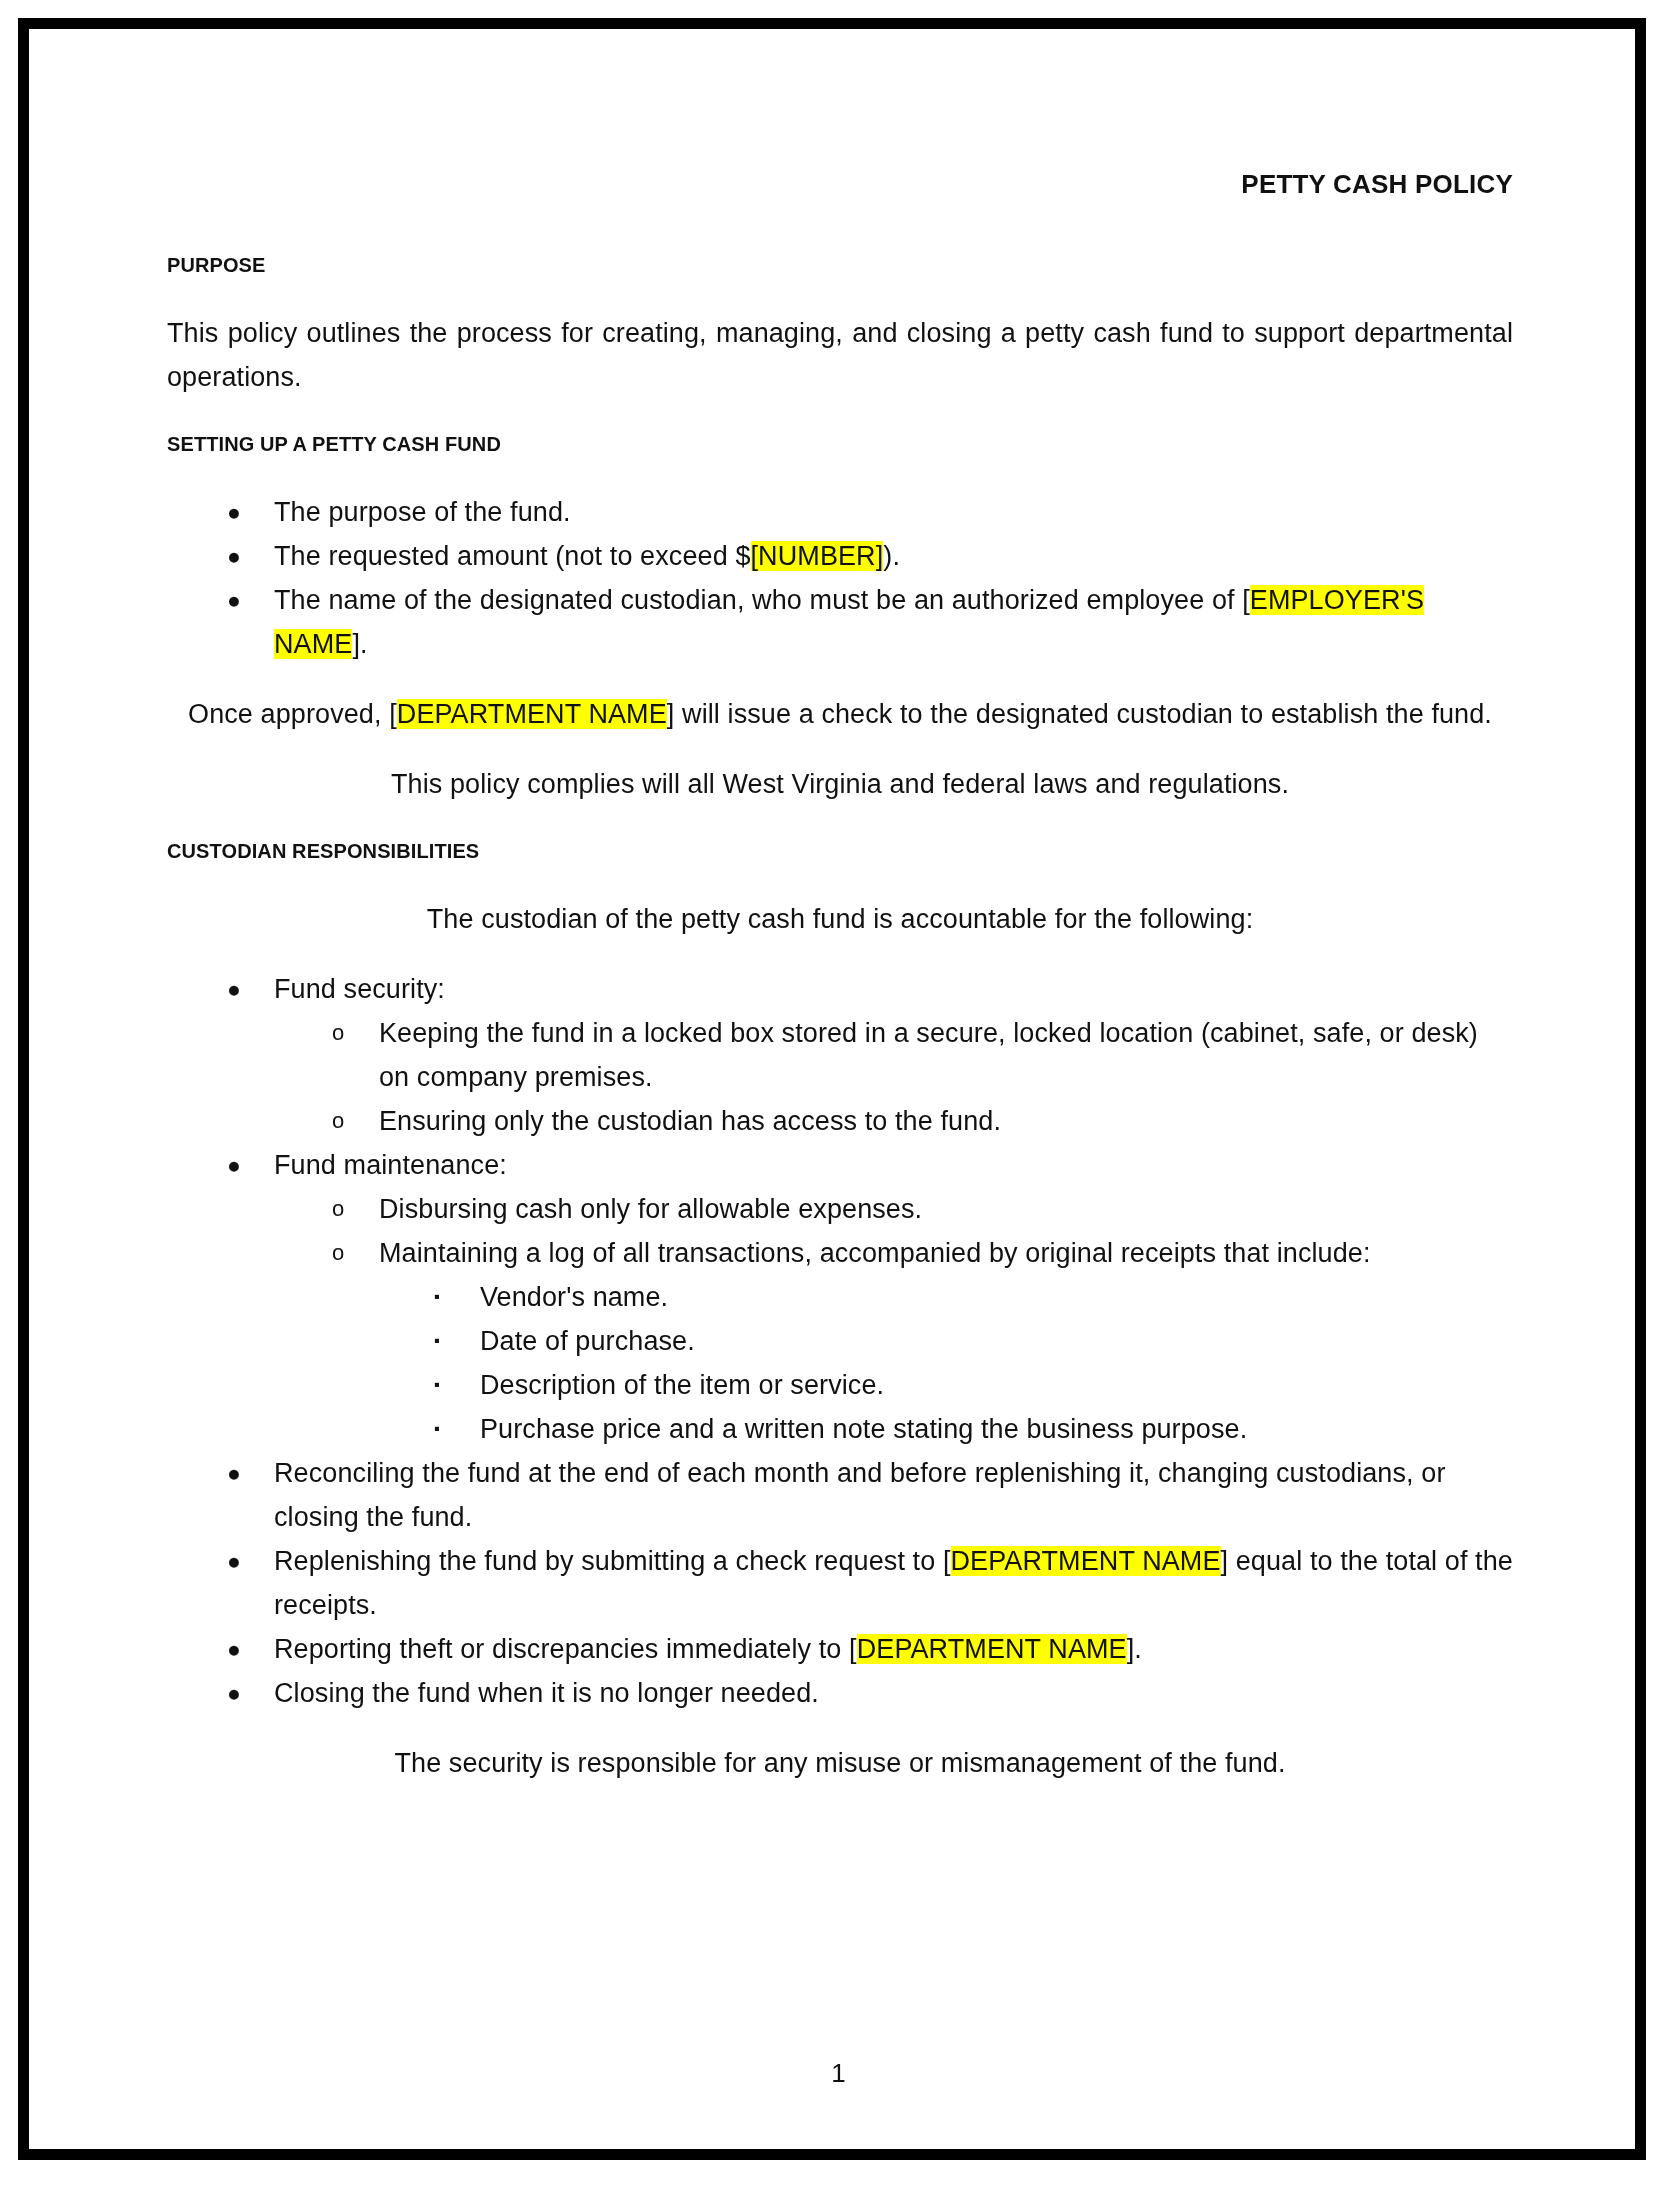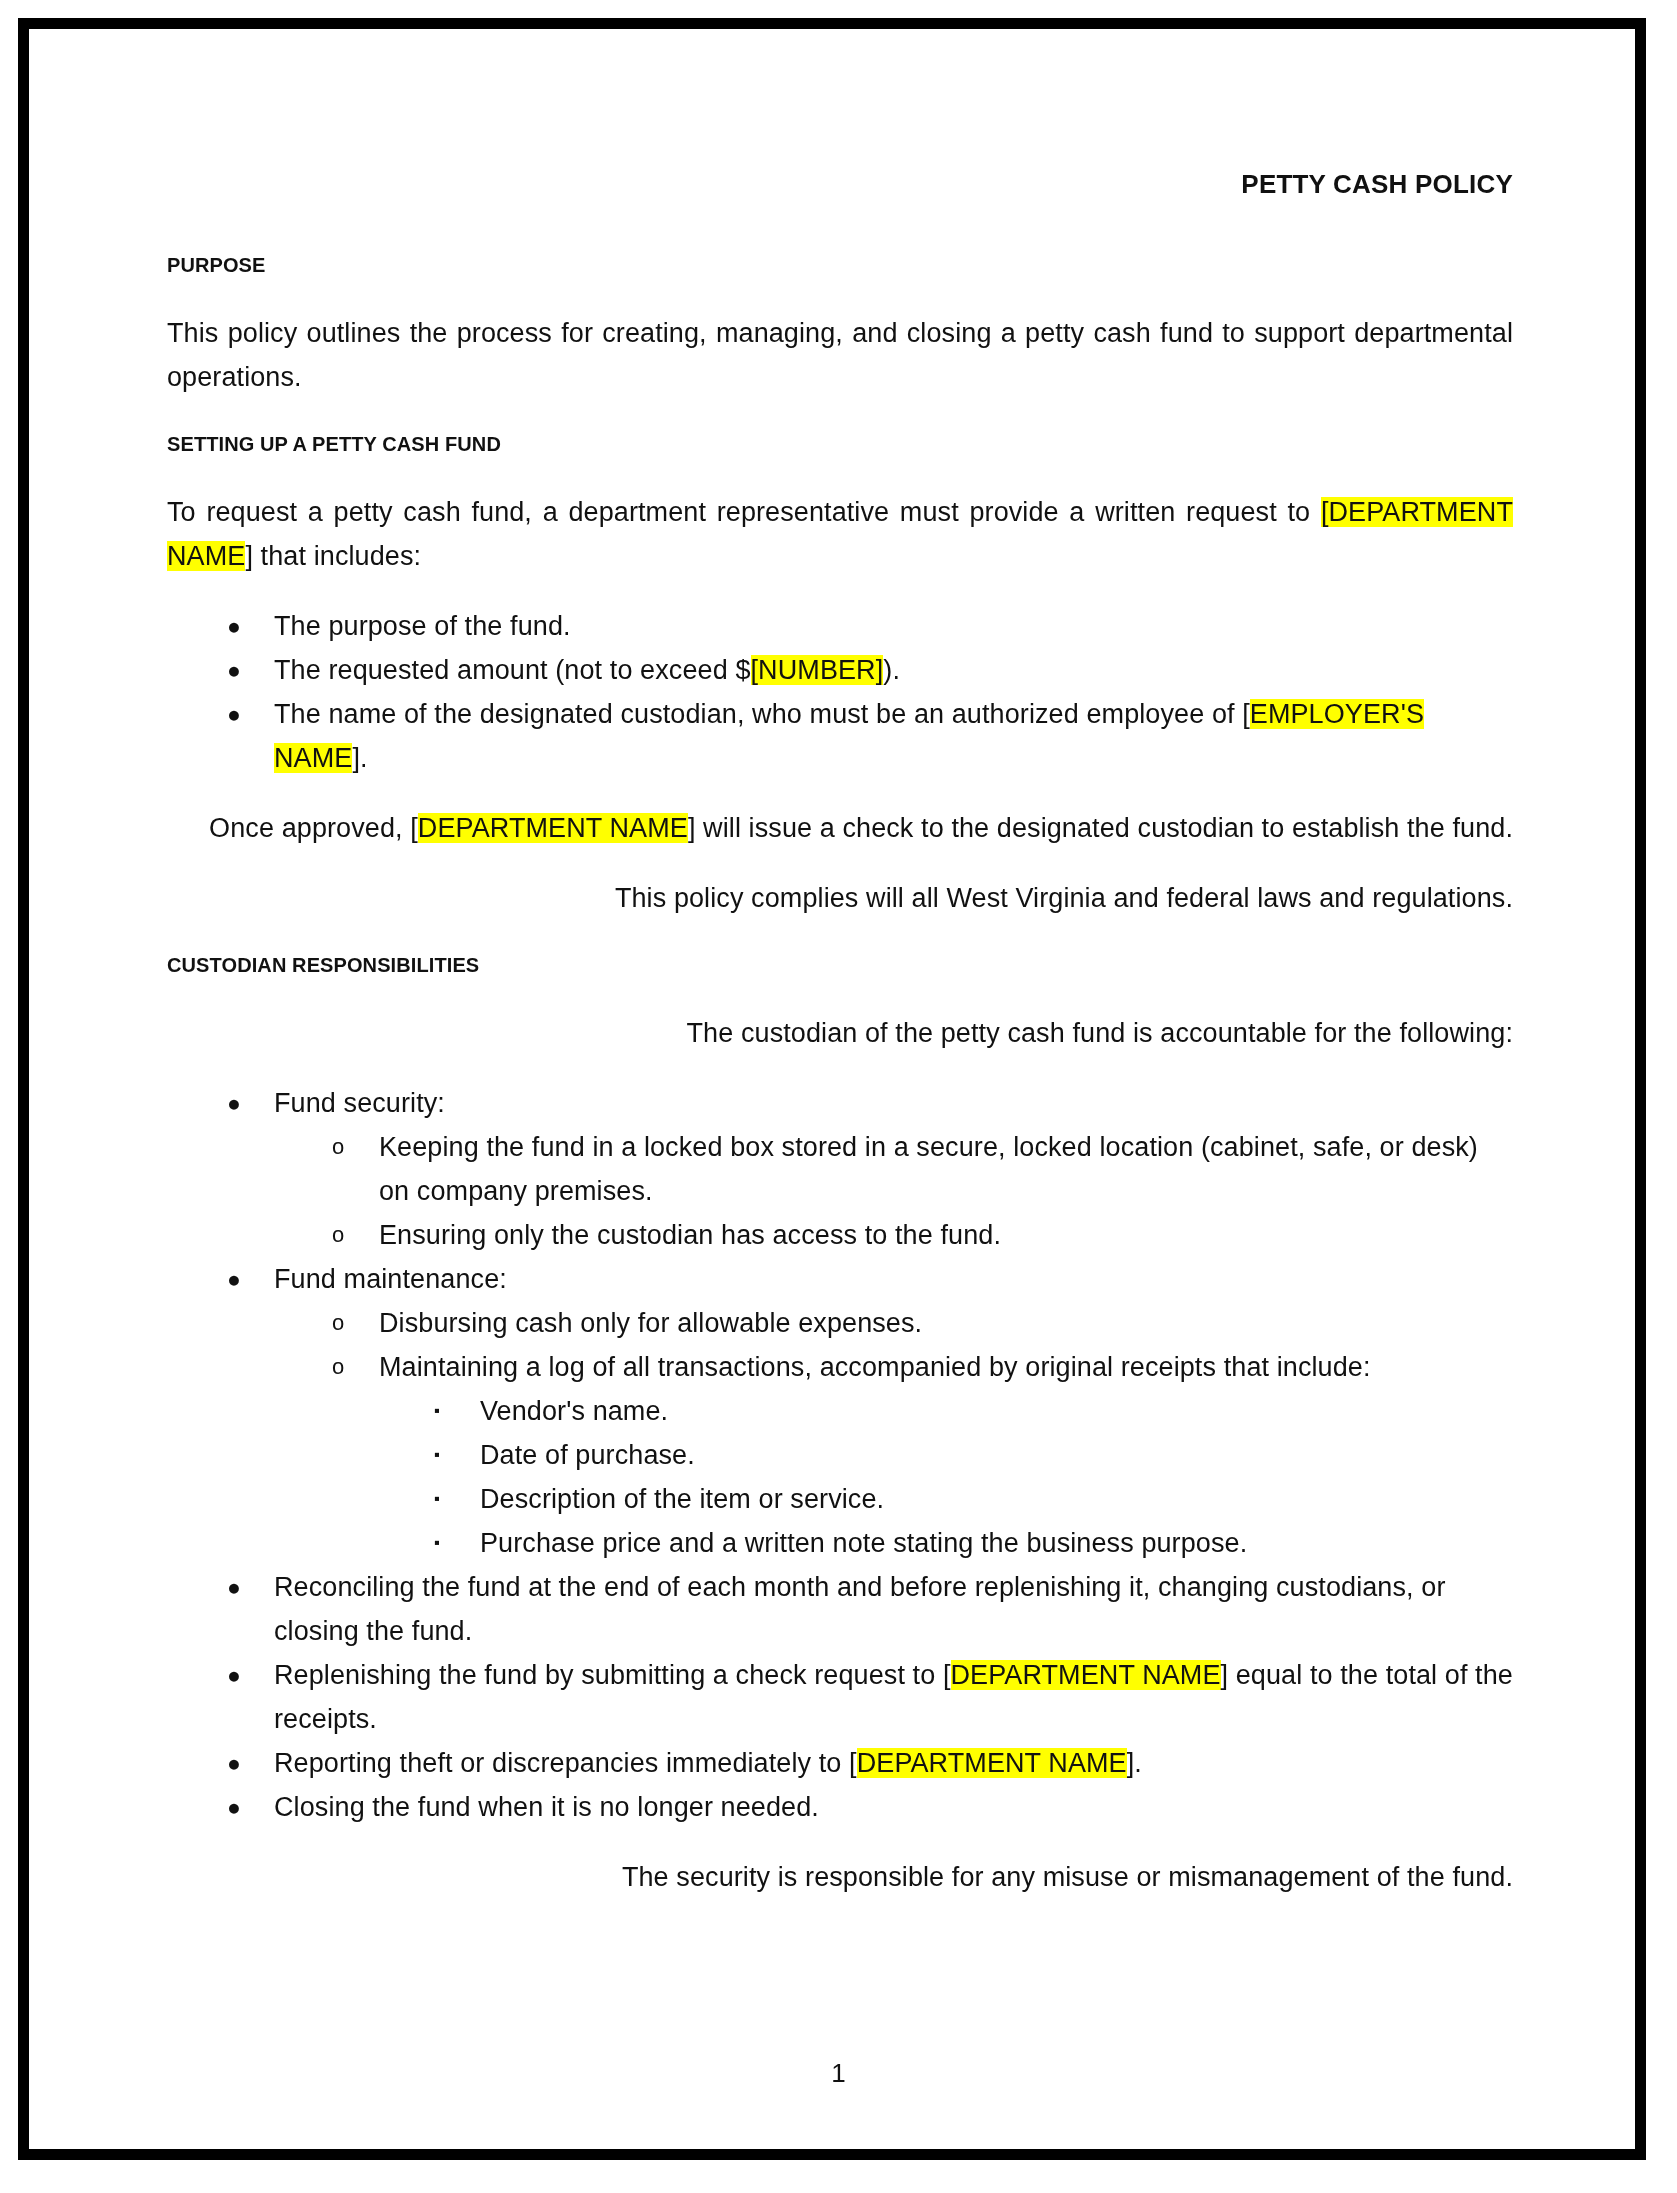--- a/index.html
+++ b/index.html
@@ -57,21 +57,21 @@
     letter-spacing: 0.1px;
   }
 
   p.body-para {
     margin: 0 0 26px 0;
     text-align: justify;
     text-justify: inter-word;
     line-height: 44px;
   }
   p.body-para.no-justify {
-    text-align: right;
+    text-align: center;
   }
 
   .hl {
     background-color: #ffff00;
   }
 
   
   ul.lvl1 {
     list-style: none;
     margin: 0 0 26px 0;
@@ -155,21 +155,20 @@
   <div class="doc-body">
 
     <div class="doc-title">PETTY CASH POLICY</div>
 
     <h2 class="section-heading">PURPOSE</h2>
 
     <p class="body-para">This policy outlines the process for creating, managing, and closing a petty cash fund to support departmental operations.</p>
 
     <h2 class="section-heading">SETTING UP A PETTY CASH FUND</h2>
 
-    <p class="body-para"><span>To request a petty cash fund, a department representative must provide a written request to </span><span class="hl">[DEPARTMENT NAME</span><span>] that includes:</span></p>
 
     <ul class="lvl1">
       <li>
         <span class="mk">●</span>
         <span>The purpose of the fund.</span>
       </li>
       <li>
         <span class="mk">●</span>
         <span>The requested amount (not to exceed $</span><span class="hl">[NUMBER]</span><span>).</span>
       </li>

